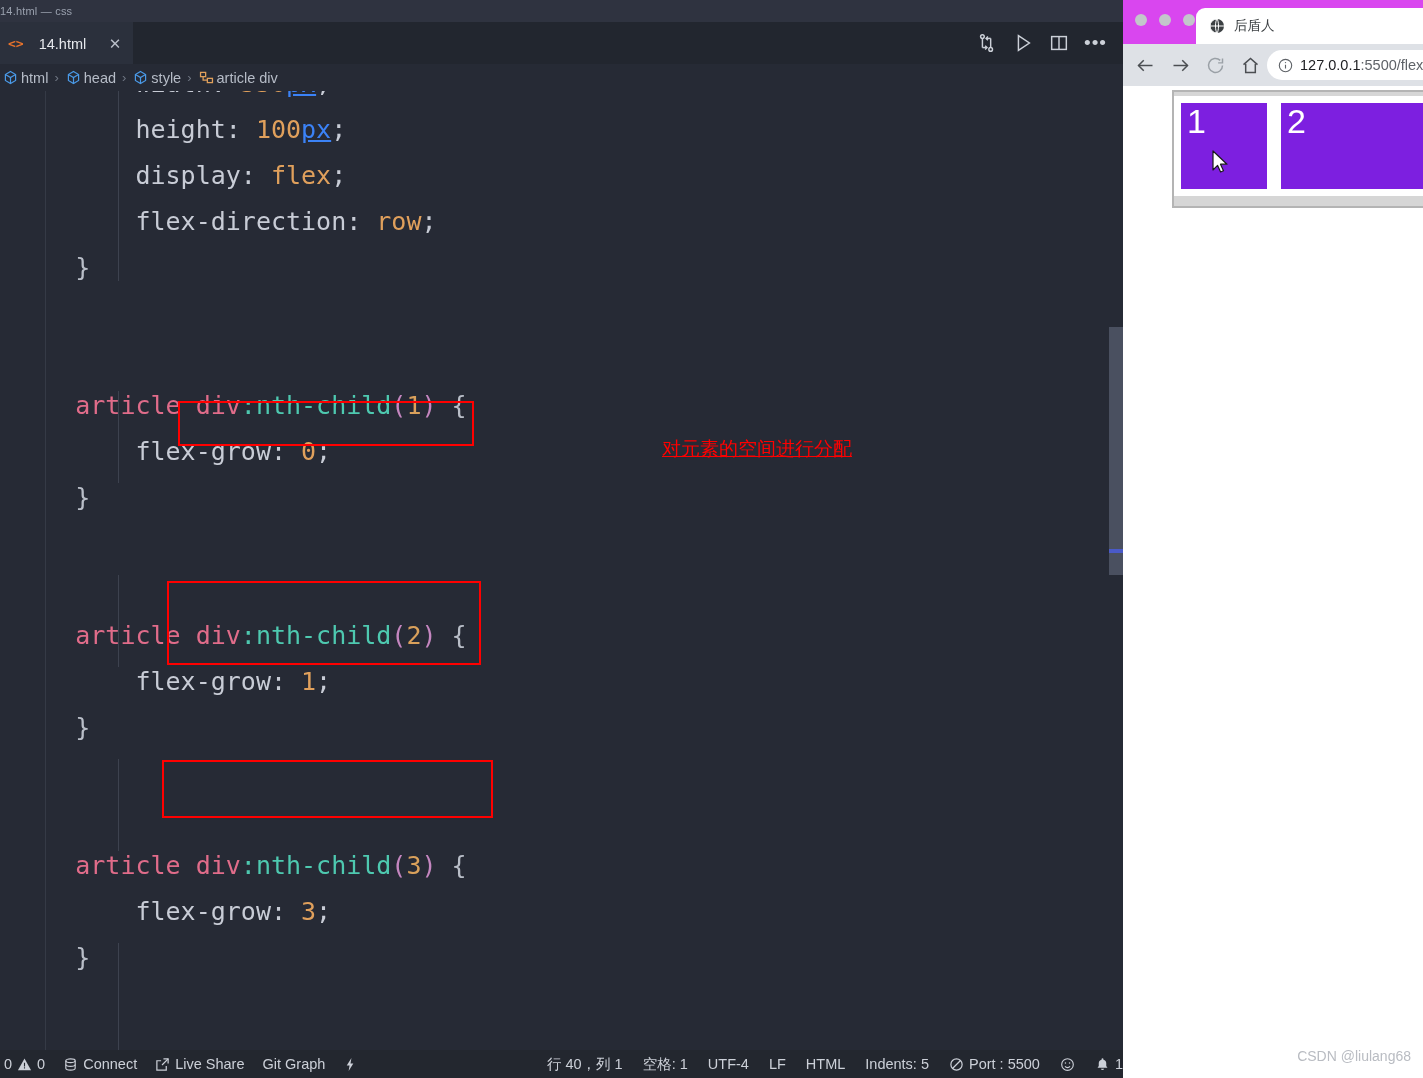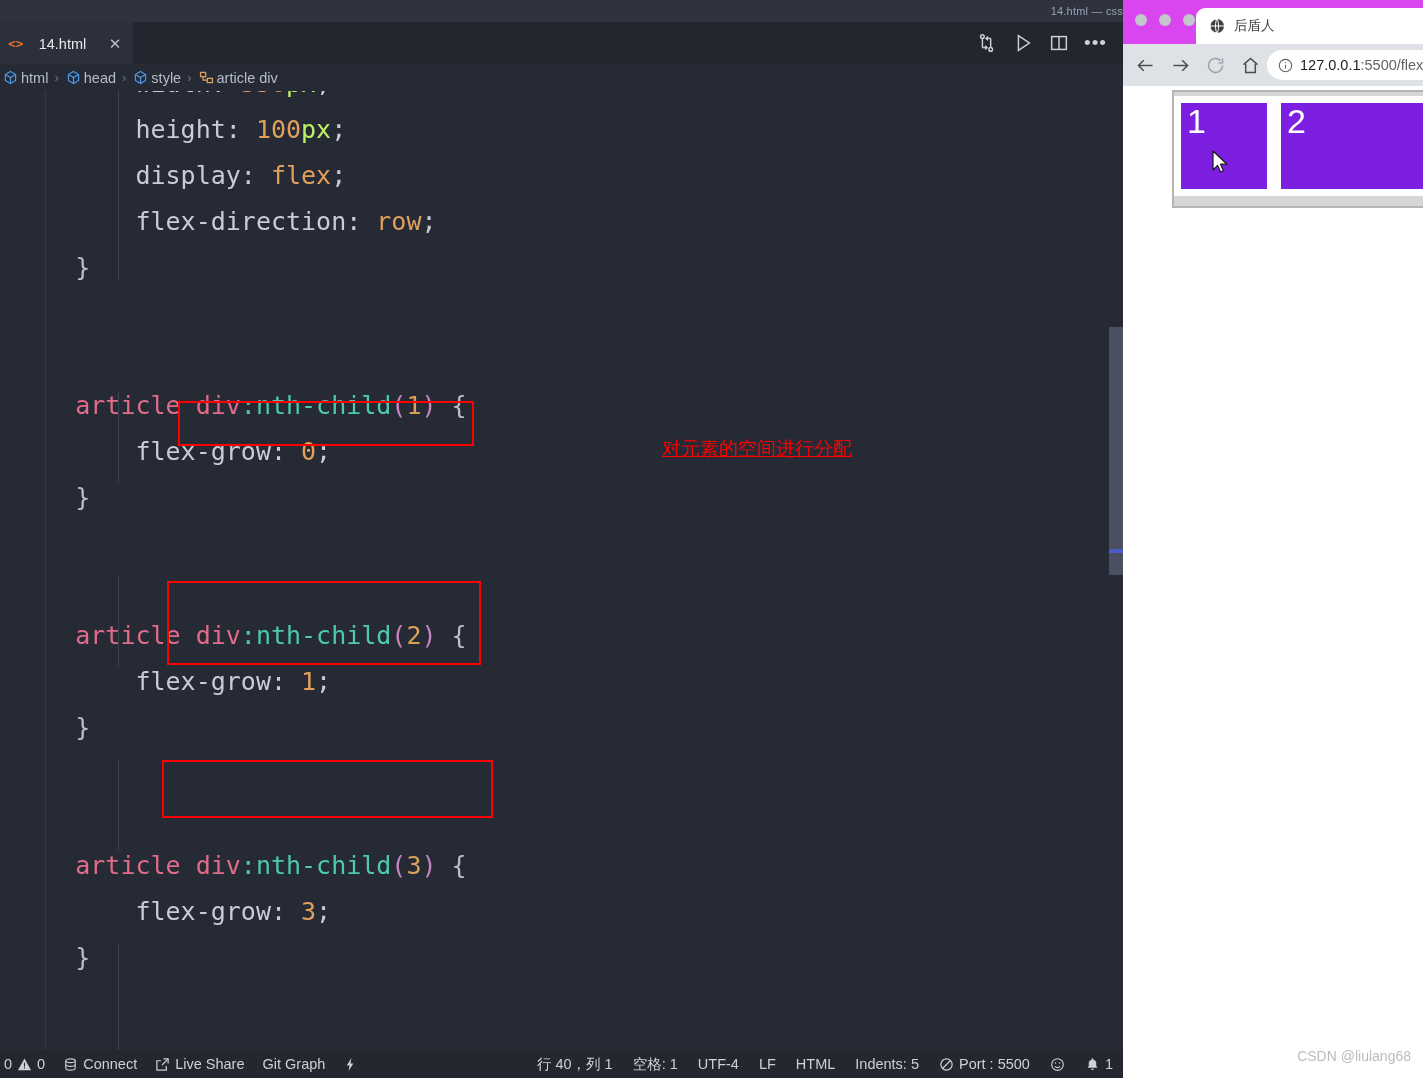--- a/index.html
+++ b/index.html
@@ -14,21 +14,21 @@
   
   .vscode {
     position: absolute; left: 0; top: 0;
     width: 1123px; height: 1078px;
     background: #262a35;
     overflow: hidden;
   }
   .titlebar {
     position: absolute; left: 0; top: 0; width: 1123px; height: 22px;
     background: #2f3340;
-    display: flex; align-items: center; justify-content: flex-end;
+    display: flex; align-items: center; justify-content: flex-start;
   }
   .titlebar .title {
     font-size: 11px; color: #9aa1ae; letter-spacing: .2px;
   }
 
   .tabrow {
     position: absolute; left: 0; top: 22px; width: 1123px; height: 42px;
     background: #22262f;
   }
   .tab {
@@ -93,21 +93,21 @@
   }
   .ln { position: absolute; left: 0; width: 100%; height: 46px; }
   .ln span { white-space: pre; }
 
   .c-sel   { color: #e06c8a; }   
   .c-pseu  { color: #4ec9b0; }   
   .c-paren { color: #c586c0; }
   .c-num   { color: #d9a05b; }
   .c-prop  { color: #c8ccd6; }
   .c-val   { color: #e0a05c; }
-  .c-unit  { color: #bef264; }
+  .c-unit  { color: #3b82f6; text-decoration: underline; }
   .c-punct { color: #c8ccd6; }
   .c-brace { color: #b9bec8; }
 
   .redbox {
     position: absolute;
     border: 2px solid #ff0000;
     pointer-events: none;
   }
   .annotation {
     position: absolute;
@@ -132,21 +132,21 @@
   
   .statusbar {
     position: absolute; left: 0; bottom: 0; width: 1123px; height: 28px;
     background: #23272f;
     display: flex; align-items: center;
     font-size: 14.5px; color: #ccd0d8;
   }
   .sb-left { display: flex; align-items: center; gap: 18px; padding-left: 4px; }
   .sb-right {
     display: flex; align-items: center; gap: 20px;
-    margin-left: auto; padding-right: 10px;
+    margin-left: auto; 
   }
   .sb-item { display: flex; align-items: center; gap: 5px; white-space: nowrap; }
   .sb-ic { width: 15px; height: 15px; display: inline-block; }
 
   
   .browser {
     position: absolute; left: 1123px; top: 0;
     width: 300px; height: 1078px;
     background: #ffffff;
     overflow: hidden;

